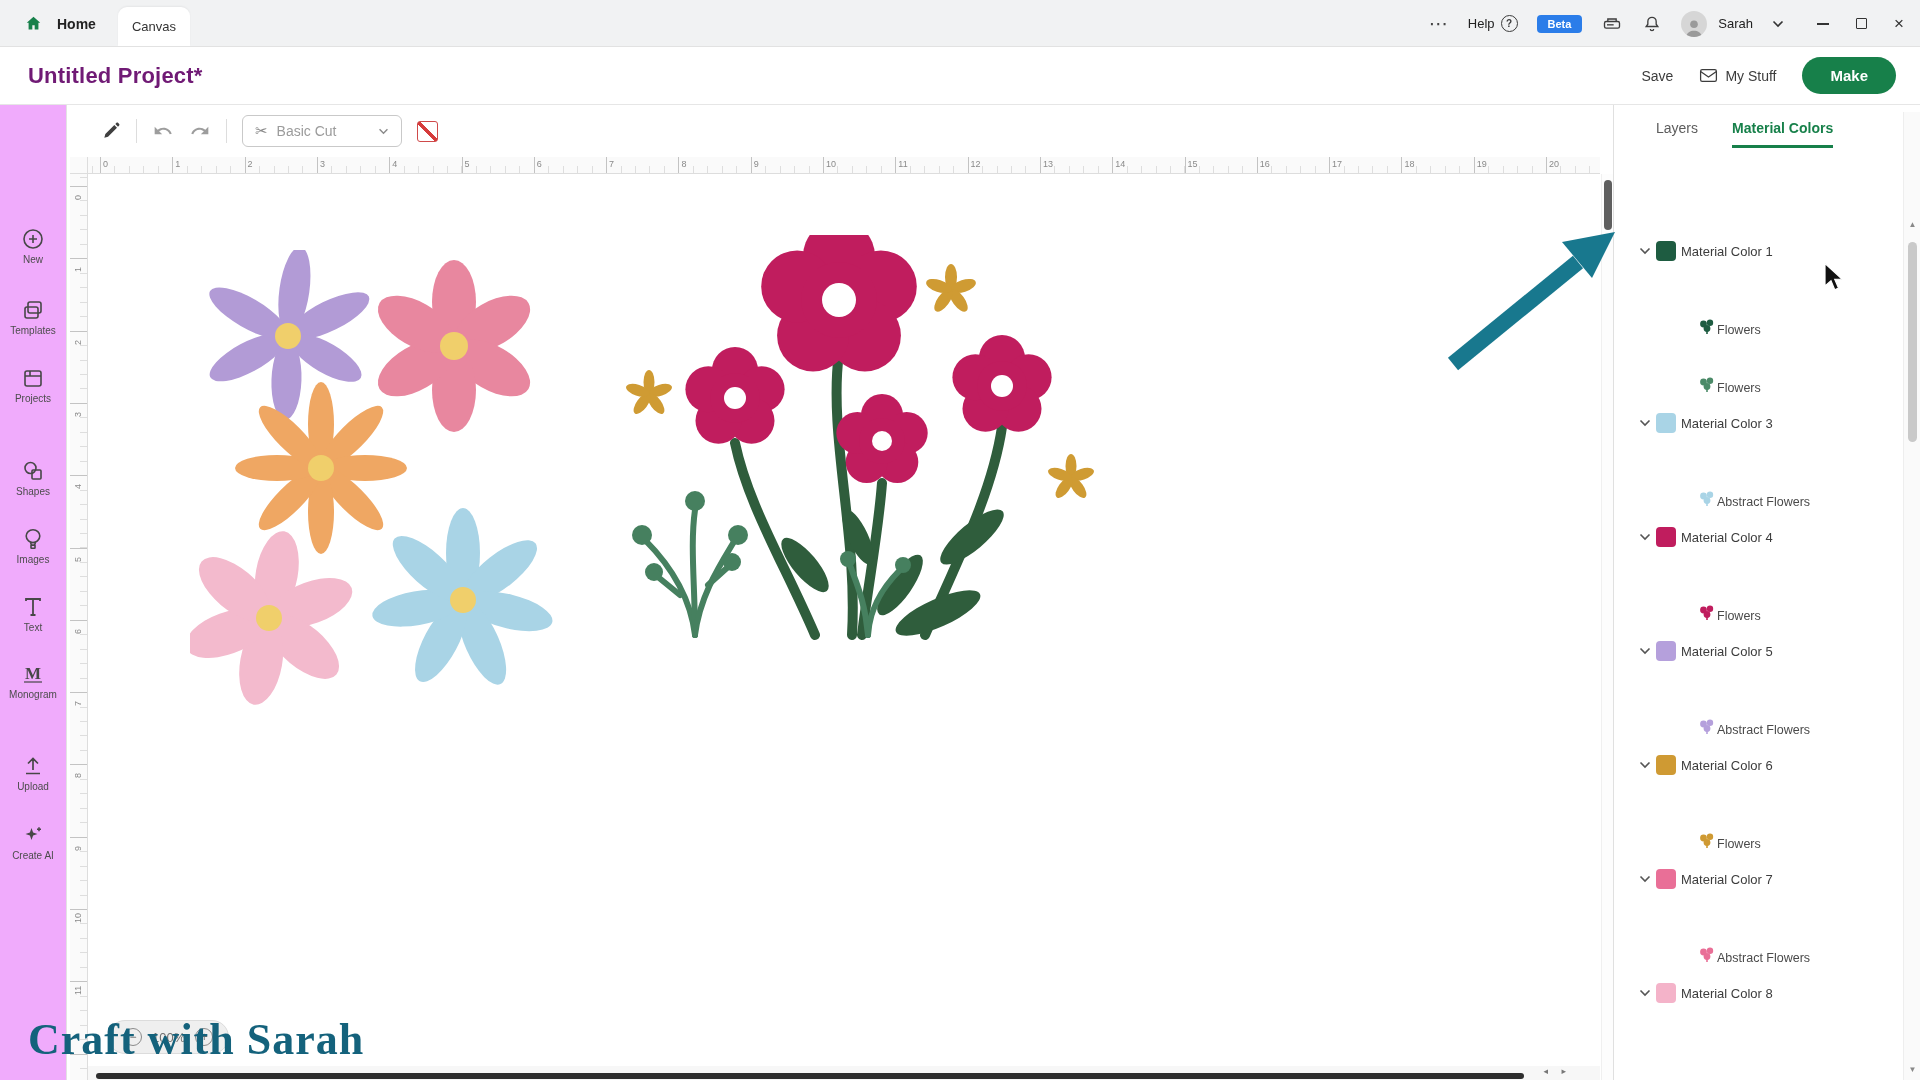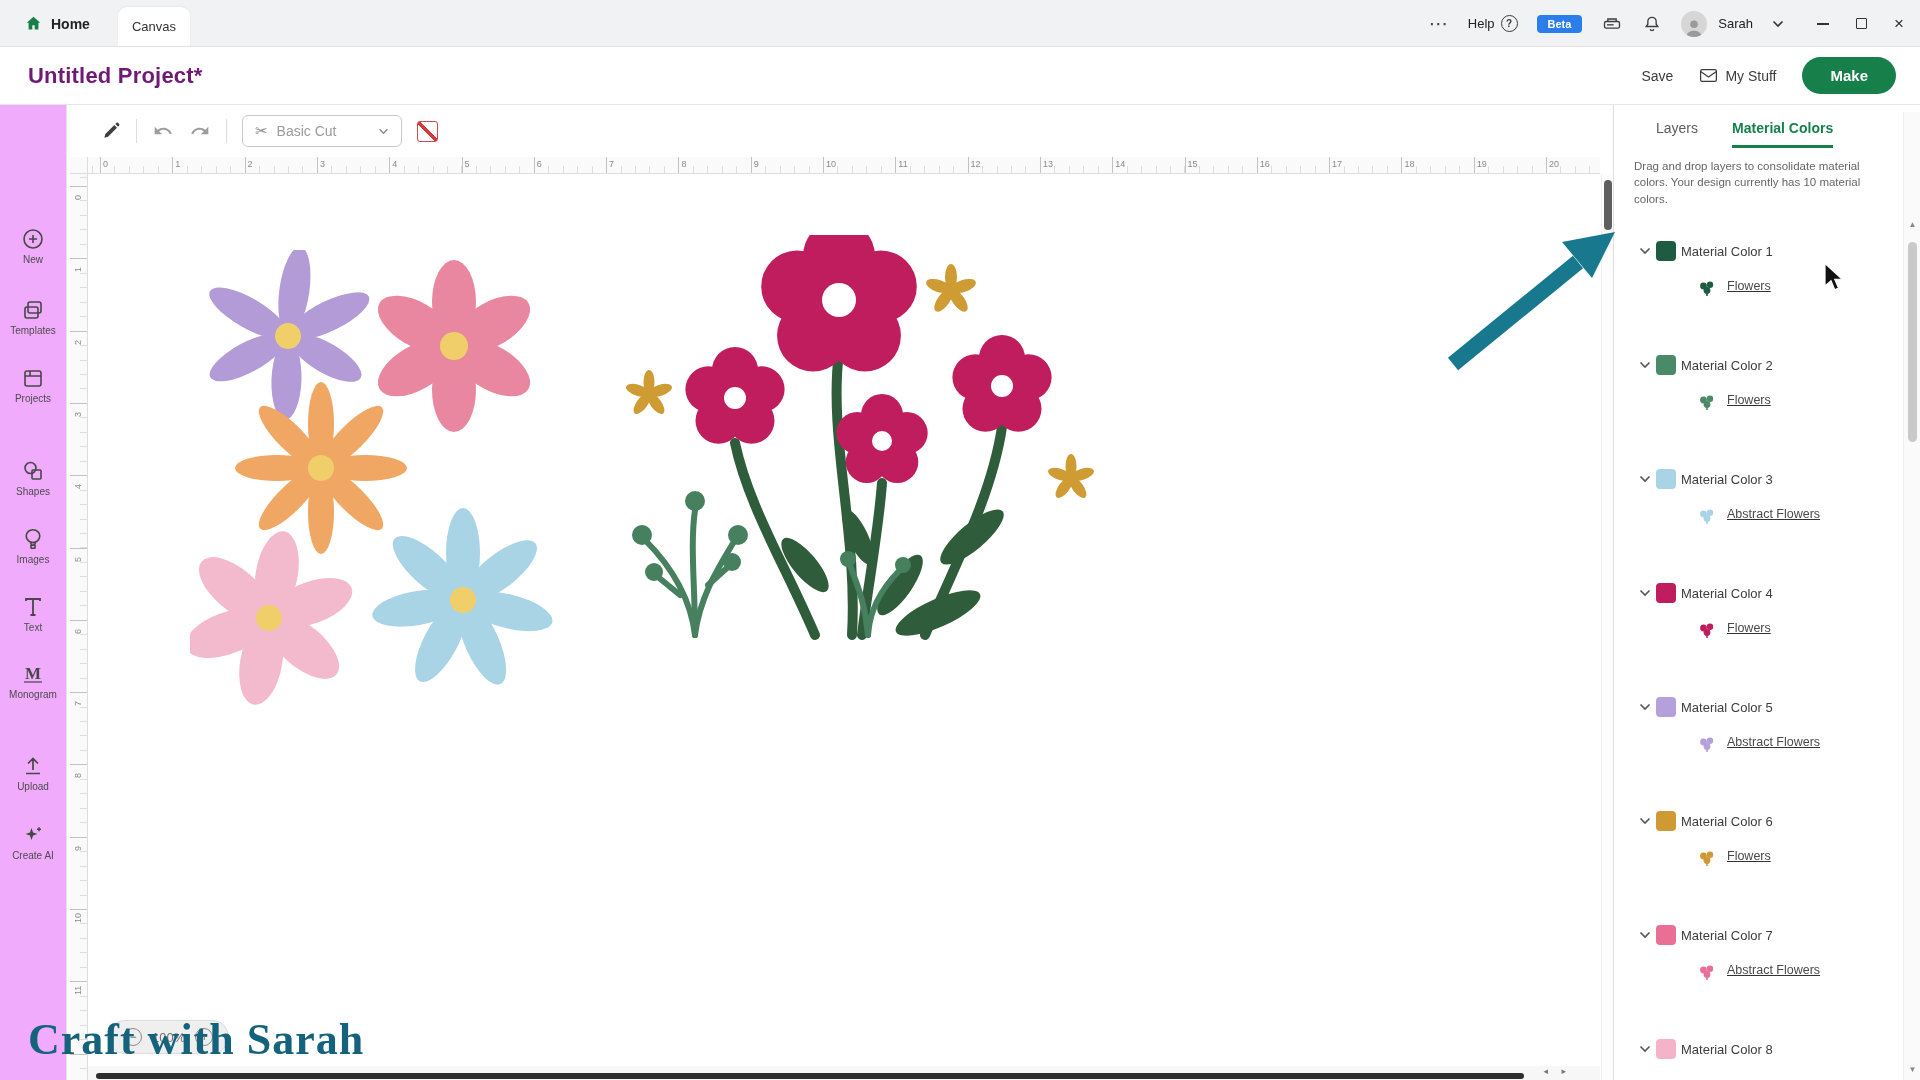--- a/index.html
+++ b/index.html
@@ -2,21 +2,21 @@
 <html><head>
 <meta charset="utf-8">
 <style>
   * { box-sizing: border-box; margin: 0; padding: 0; }
   html,body { width:1920px; height:1080px; }
   body { position:relative; overflow:hidden; background:#fff; font-family:"Liberation Sans",sans-serif; color:#333; }
   svg { display:block; }
 
   
   .titlebar { position:absolute; left:0; top:0; width:1920px; height:47px; background:#f1f2f3; border-bottom:1px solid #e2e2e2; }
-  .home-tab { position:absolute; left:24px; top:0; height:47px; display:flex; align-items:center; gap:8px; font-size:14px; font-weight:700; color:#222; cursor:pointer; }
+  .home-tab { position:absolute; left:24px; top:0; height:47px; display:flex; align-items:center; gap:14px; font-size:14px; font-weight:700; color:#222; cursor:pointer; }
   .canvas-tab { position:absolute; left:118px; top:7px; bottom:0; width:72px; background:#fff; border-radius:9px 9px 0 0; display:flex; align-items:center; justify-content:center; font-size:13px; color:#333; box-shadow:0 -1px 2px rgba(0,0,0,.05); }
   .tb-right { position:absolute; right:8px; top:0; height:47px; display:flex; align-items:center; gap:19px; }
   .ellipsis { font-size:19px; color:#444; letter-spacing:1px; }
   .help-wrap { display:flex; align-items:center; gap:6px; font-size:13px; color:#222; }
   .q-circle { width:17px; height:17px; border:1.5px solid #3b3b3b; border-radius:50%; font-size:10px; font-weight:700; display:flex; align-items:center; justify-content:center; color:#3b3b3b; }
   .beta-pill { background:#2b7de9; color:#fff; font-size:11px; font-weight:600; padding:3px 11px; border-radius:4px; }
   .avatar { width:26px; height:26px; border-radius:50%; background:#d6d6d6; overflow:hidden; display:flex; align-items:flex-end; justify-content:center; }
   .user-name { font-size:13px; color:#222; margin-left:-8px; }
   .win-btns { display:flex; align-items:center; gap:27px; margin-left:14px; padding-right:8px; }
   .min-glyph { width:12px; height:2px; background:#333; }
@@ -68,21 +68,21 @@
   
   .panel { position:absolute; left:1613px; top:105px; width:307px; bottom:0; background:#fff; border-left:1px solid #e0e0e0; }
   .panel-tabs { display:flex; gap:34px; padding:15px 0 0 42px; }
   .ptab { font-size:14px; color:#5c5c5c; padding-bottom:9px; cursor:pointer; }
   .ptab.active { color:#17804a; font-weight:700; border-bottom:3px solid #17804a; }
   .panel-desc { padding:10px 54px 0 20px; font-size:11.5px; line-height:1.42; color:#666; }
   .groups { position:absolute; left:0; top:118px; right:20px; bottom:0; overflow:hidden; }
   .group-header { height:56px; display:flex; align-items:center; padding-left:25px; gap:5px; cursor:pointer; }
   .g-swatch { width:20px; height:20px; border-radius:4px; flex:0 0 auto; }
   .g-label { font-size:13px; color:#3c3c3c; }
-  .group-child { height:58px; display:flex; align-items:flex-start; padding-left:83px; gap:10px; cursor:pointer;text-decoration:underline; }
+  .group-child { height:58px; display:flex; align-items:flex-end; padding-left:83px; cursor:pointer; }
   .c-icon { width:20px; height:20px; flex:0 0 auto; }
   .c-label { font-size:12.5px; color:#4a4a4a; }
   .panel-scroll { position:absolute; right:0; top:7px; bottom:0; width:17px; background:#fafafa; border-left:1px solid #eee; }
   .ps-arrow { position:absolute; left:0; width:17px; text-align:center; font-size:8px; color:#888; cursor:pointer; }
   .ps-thumb { position:absolute; left:4px; top:130px; width:9px; height:200px; background:#c9c9c9; border-radius:5px; }
 
   
   .zoom-pill { position:absolute; left:108px; top:1020px; height:34px; border-radius:17px; background:#efefef; border:1px solid #dcdcdc; display:flex; align-items:center; gap:10px; padding:0 15px; color:#6f6f6f; font-size:13px; z-index:1; }
   .zoom-btn { width:18px; height:18px; border:1.5px solid #8a8a8a; border-radius:50%; display:flex; align-items:center; justify-content:center; font-size:12px; color:#6f6f6f; cursor:pointer; }
   .watermark { position:absolute; left:28px; top:1014px; z-index:2; font-family:"Liberation Serif",serif; font-weight:700; font-size:44px; color:#14627c; letter-spacing:1px; }
@@ -485,21 +485,20 @@
   <span class="hs-arrow" style="right:52px">◂</span>
   <span class="hs-arrow" style="right:34px">▸</span>
   <div class="thumb"></div>
 </div>
 
 <div class="panel">
   <div class="panel-tabs">
     <span class="ptab">Layers</span>
     <span class="ptab active">Material Colors</span>
   </div>
-  <div class="panel-desc">Drag and drop layers to consolidate material colors. Your design currently has 10 material colors.</div>
   <div class="groups">
   <div class="group">
     <div class="group-header">
       <span>
         <svg width="12" height="8" viewBox="0 0 12 8" fill="none" stroke="#555" stroke-width="1.6">
               <path d="M1.5 1.5L6 6l4.5-4.5"></path>
             </svg>
       </span>
       <span class="g-swatch" style="background: rgb(30, 92, 65);"></span>
       <span class="g-label">Material Color 1</span>
@@ -513,29 +512,20 @@
                 <circle cx="10" cy="11.5" r="3.4"></circle>
                 <path d="M10 12v5" stroke="currentColor" stroke-width="1.6" fill="none"></path>
               </svg>
     </span>
     <span class="c-label">Flowers</span>
   </div>
 </div>
   </div>
 
   <div class="group">
-    <div class="group-header">
-      <span>
-        <svg width="12" height="8" viewBox="0 0 12 8" fill="none" stroke="#555" stroke-width="1.6">
-              <path d="M1.5 1.5L6 6l4.5-4.5"></path>
-            </svg>
-      </span>
-      <span class="g-swatch" style="background: rgb(75, 138, 104);"></span>
-      <span class="g-label">Material Color 2</span>
-    </div>
     <div class="g-children">
   <div class="group-child">
     <span class="c-icon" style="color: rgb(75, 138, 104);">
       <svg width="20" height="20" viewBox="0 0 20 20" fill="currentColor">
                 <circle cx="6.5" cy="7" r="3.4"></circle>
                 <circle cx="13" cy="5.8" r="3.2"></circle>
                 <circle cx="10" cy="11.5" r="3.4"></circle>
                 <path d="M10 12v5" stroke="currentColor" stroke-width="1.6" fill="none"></path>
               </svg>
     </span>

